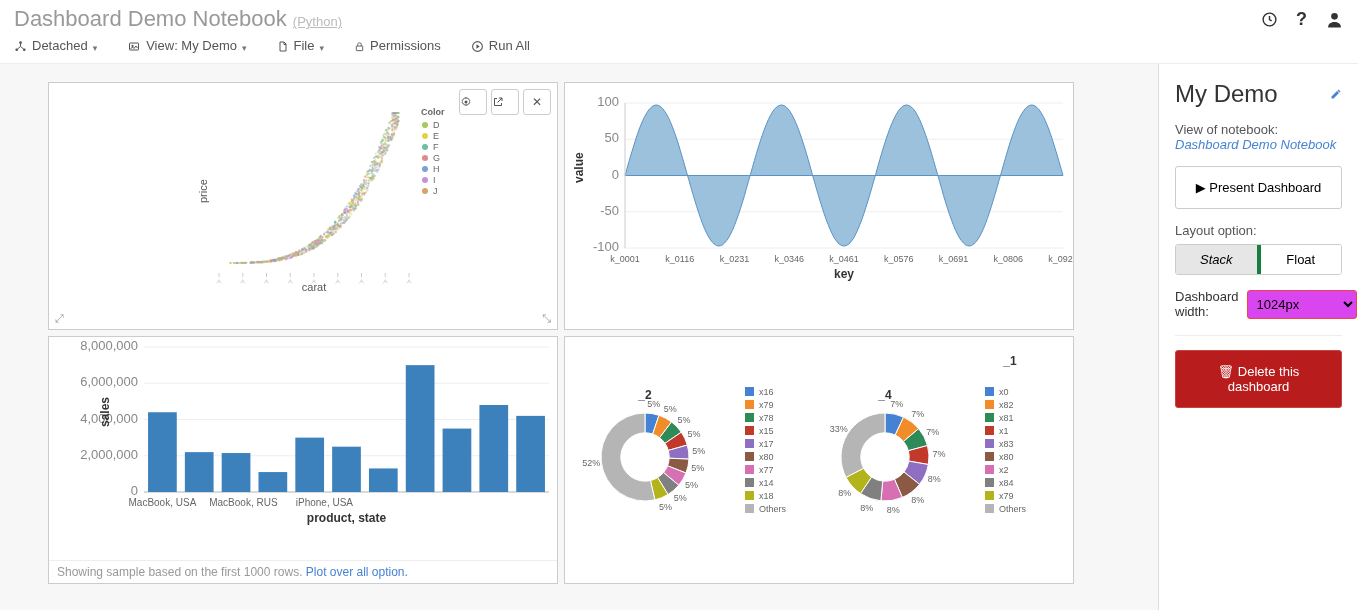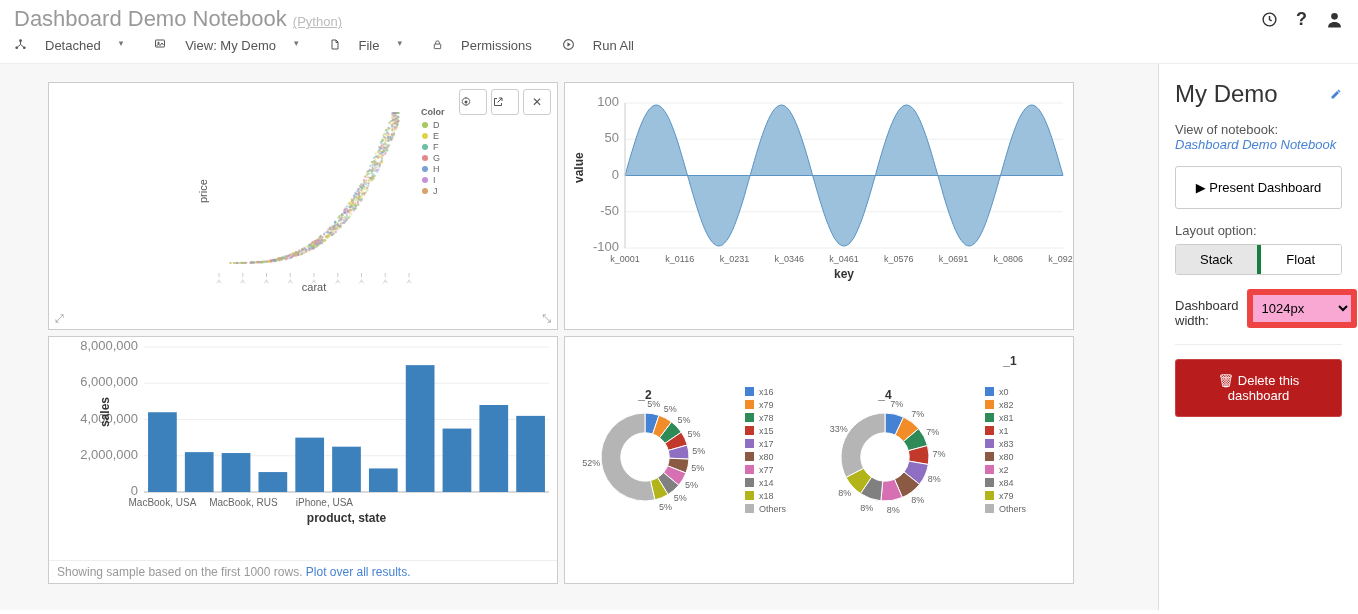--- a/index.html
+++ b/index.html
@@ -6,21 +6,21 @@
 body { background: #fff; color: #333; font-size: 13px; width: 1358px; height: 614px; overflow: hidden; }
 
 .titlebar { padding: 6px 14px 2px; display: flex; align-items: center; }
 .titlebar h1 { font-size: 22px; font-weight: 300; color: #999; }
 .titlebar h1 .sub { font-size: 13px; color: #bbb; text-decoration: underline; }
 .spacer { flex: 1; }
 .topicons { display: flex; align-items: center; gap: 18px; color: #333; font-size: 18px; }
 .topicons span { cursor: pointer; }
 
 .menubar { padding: 4px 14px 10px; display: flex; gap: 30px; color: #555; font-size: 13px; border-bottom: 1px solid #eee; }
-.menubar .menu { cursor: pointer; display: inline-flex; align-items: flex-start; gap: 18px; }
+.menubar .menu { cursor: pointer; display: inline-flex; align-items: flex-end; gap: 5px; }
 .menubar .caret { font-size: 9px; color: #777; }
 
 .workspace { display: flex; height: calc(614px - 68px); background: #f7f7f7; }
 .dash { flex: 1; padding: 18px 8px 8px 48px; overflow: hidden; }
 .grid2 { display: grid; grid-template-columns: 510px 510px; grid-template-rows: 248px 248px; gap: 6px; }
 
 .panel { background: #fff; border: 1px solid #ccc; position: relative; display: flex; flex-direction: column; }
 .panel-body { flex: 1; position: relative; overflow: hidden; }
 .panel-foot { padding: 4px 8px; font-size: 12px; color: #999; border-top: 1px solid #eee; }
 .panel-foot a { color: #4682d4; cursor: pointer; }
@@ -32,24 +32,24 @@
 
 .sidebar { width: 200px; background: #fff; border-left: 1px solid #ddd; padding: 16px; }
 .sidebar h2 { font-size: 24px; font-weight: 300; color: #333; display: flex; align-items: center; }
 .sidebar h2 .pencil { font-size: 12px; color: #4682d4; cursor: pointer; margin-left: auto; }
 .sbrow { margin-top: 14px; font-size: 13px; color: #555; }
 .sbrow a { color: #4682d4; font-style: italic; }
 .btn { display: block; width: 100%; padding: 13px; border: 1px solid #ccc; background: #fff; border-radius: 3px; cursor: pointer; font-size: 13px; }
 .btn.danger { background: #b91c1c; border-color: #c7433f; color: #fff; }
 .seg { display: flex; width: 100%; border: 1px solid #ccc; border-radius: 3px; overflow: hidden; }
 .seg button { flex: 1; padding: 7px; border: none; background: #fff; cursor: pointer; font-size: 13px; }
-.seg button.active { background: #e6e6e6; }
+.seg button.active { background: #e6e6e6; font-style: italic; }
 .seg button + button { border-left: 4px solid #15803d; }
 .sel { display: flex; align-items: flex-end; margin-top: 14px; gap: 8px; }
-.sel select { flex: 0 0 110px; padding: 5px; border: 6px solid #ef4444; border-radius: 3px; background: #f9a8d4; font-size: 13px; margin-left: auto; }
+.sel select { flex: 0 0 110px; padding: 5px; border: 1px solid #ef4444; border-radius: 3px; background: #d946ef; font-size: 13px; margin-left: auto; }
 .hr { margin-top: 16px; border-top: 1px solid #eee; }
 
 
 svg { display: block; }
 
 .legend-sm { font-size: 9px; fill: #666; }
 .legend-lbl { font-size: 10px; fill: #666; }
 .ax-label { font-size: 11px; fill: #555; }
 .ax-title { font-size: 12px; fill: #333; font-weight: 600; }
 
@@ -1143,21 +1143,21 @@
               <rect x="430.4136363636364" y="68" width="28.718181818181822" height="87" fill="#3d81bc"></rect>
               <rect x="467.2318181818182" y="78.875" width="28.718181818181822" height="76.125" fill="#3d81bc"></rect>
               <text x="113.4090909090909" y="169" class="legend-lbl" text-anchor="middle" fill="#666">MacBook, USA</text>
               <text x="194.40909090909093" y="169" class="legend-lbl" text-anchor="middle" fill="#666">MacBook, RUS</text>
               <text x="275.40909090909093" y="169" class="legend-lbl" text-anchor="middle" fill="#666">iPhone, USA</text>
               <text x="297.5" y="185" class="ax-title" text-anchor="middle">product, state</text>
               <text x="0" y="0" class="ax-title" text-anchor="start" transform="rotate(-90) translate(-90,60)">sales</text>
             </svg>
         </div>
         <div class="panel-foot">
-          <span>Showing sample based on the first 1000 rows. </span><a>Plot over all results.</a>
+          <span>Showing sample based on the first 1000 rows. </span><a>Plot over all option.</a>
         </div>
       </div>
 
       <div class="panel">
         <div class="panel-body">
           <svg id="svg-pies" width="508" height="244">
               <text x="80" y="62" class="ax-title" text-anchor="middle">_2</text>
               <path d="M80 76 A44 44 0 0 1 94.00269114760754 78.28759608192411 L87.70148013118414 97.05817784505825 A24.200000000000003 24.200000000000003 0 0 0 80 95.8 Z" fill="#4682d4" stroke="#fff" stroke-width="1"></path>
               <text x="88.70646975666703" y="69.7064977283699" class="legend-sm" text-anchor="middle" fill="#777">5%</text>
               <path d="M94.00269114760754 78.28759608192411 A44 44 0 0 1 106.54935950404868 84.9125163352403 L94.60214772722678 100.70188398438216 A24.200000000000003 24.200000000000003 0 0 0 87.70148013118414 97.05817784505825 Z" fill="#f28c28" stroke="#fff" stroke-width="1"></path>

